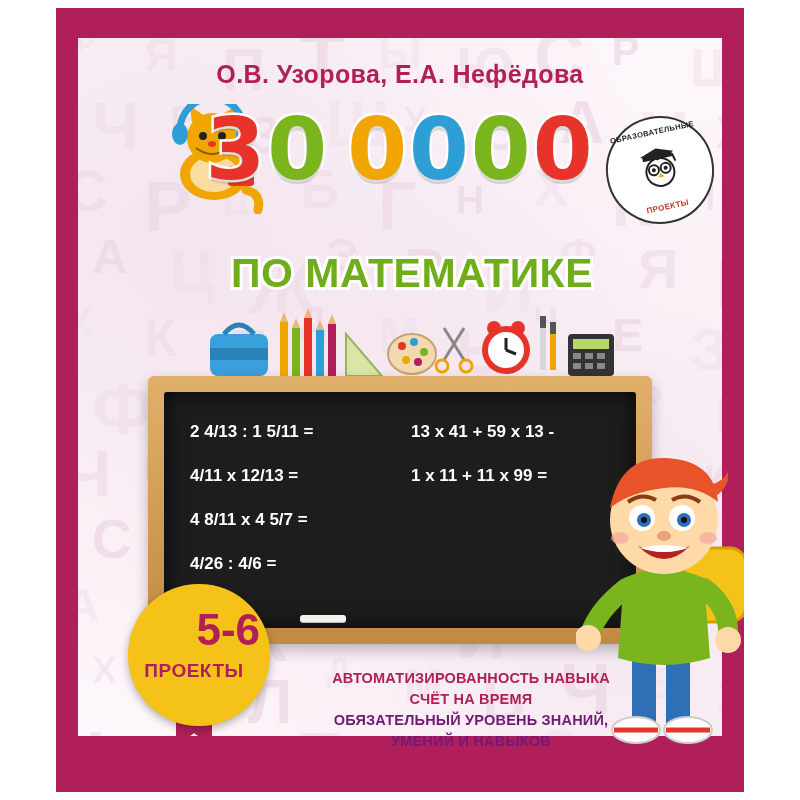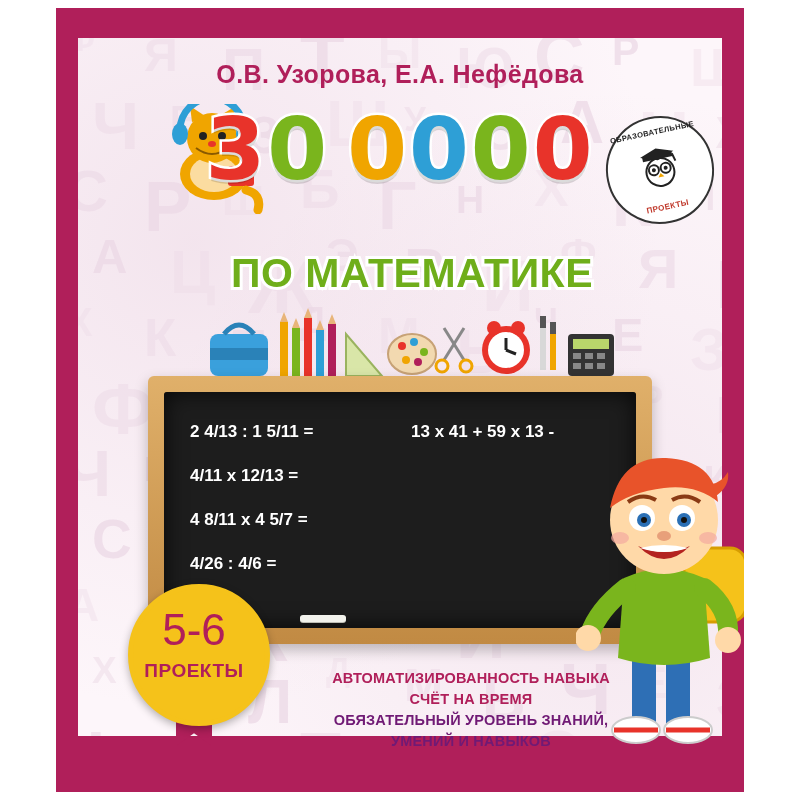--- a/index.html
+++ b/index.html
@@ -72,22 +72,22 @@
 
   
   .badge{position:absolute;left:72px;top:576px;width:132px;height:132px;}
   .badge .ribbon{position:absolute;left:48px;top:104px;width:36px;height:58px;
     background:#b01f5a;clip-path:polygon(0 0,100% 0,100% 100%,50% 78%,0 100%);}
   .badge .circ{position:absolute;left:0;top:0;width:132px;height:132px;border-radius:50%;
     background:#f5c21a;box-shadow:0 3px 8px rgba(0,0,0,.3);
     border:5px solid #f5c21a;}
   .badge .circ:before{content:"";position:absolute;inset:-5px;border-radius:50%;
     background:repeating-conic-gradient(#f5c21a 0 6deg,#e8ae0c 6deg 12deg);z-index:-1;}
-  .badge .num{position:absolute;left:0;top:24px;width:132px;text-align:center;
-    font-size:44px;font-weight:400;color:#b01f5a;line-height:1;}
+  .badge .num{position:absolute;left:0;top:24px;width:132px;text-align:right;
+    font-size:44px;font-weight:700;color:#b01f5a;line-height:1;}
   .badge .lbl{position:absolute;left:0;top:76px;width:132px;text-align:center;
     font-size:19px;font-weight:700;color:#b01f5a;letter-spacing:.5px;}
 
   
   .features{position:absolute;left:250px;top:660px;width:330px;text-align:center;}
   .features div{font-size:14.5px;font-weight:700;line-height:1.45;letter-spacing:.2px;}
   .f1,.f2{color:#b01f5a;}
   .f3,.f4{color:#701a75;}
 
   
@@ -326,20 +326,21 @@
         <div class="board-inner">
           <div class="board-cols">
             <div class="bcol">
               <div>2  4/13 : 1  5/11 =</div>
               <div>4/11 х 12/13 =</div>
               <div>4  8/11 х 4  5/7 =</div>
               <div>4/26 : 4/6 =</div>
             </div>
             <div class="bcol">
               <div>13 х 41 + 59 х 13 -</div>
+              <div>1 х 11 + 11 х 99 =</div>
             </div>
           </div>
         </div>
         <div class="chalk"></div>
       </div>
     </div>
 
     <div class="boy">
       <svg viewBox="0 0 190 320" width="190" height="320">
 

